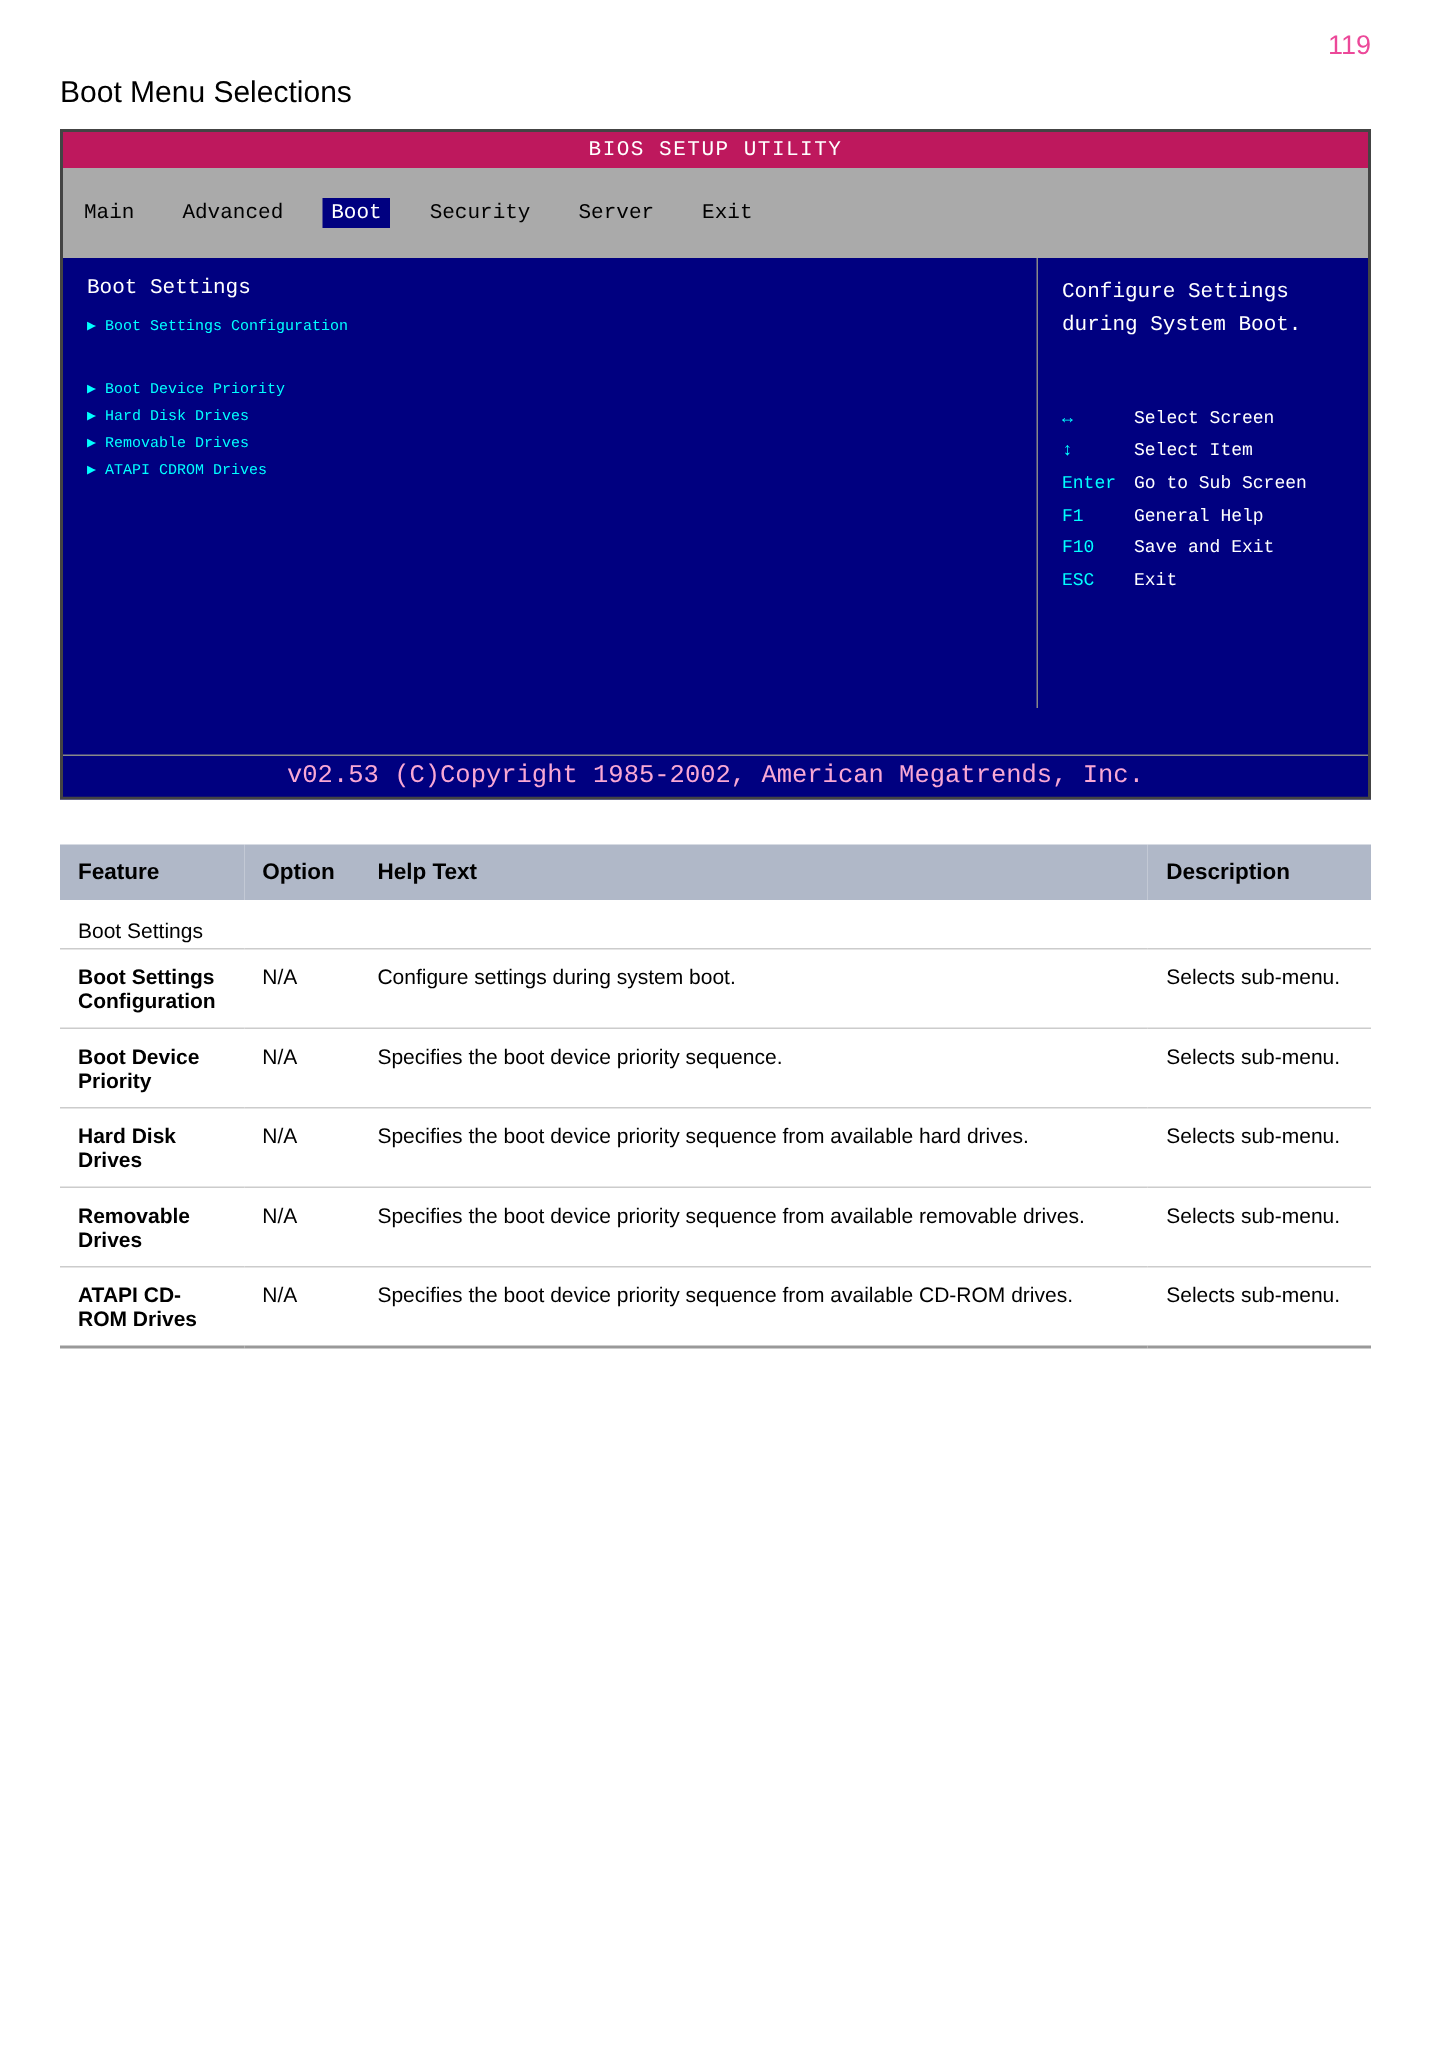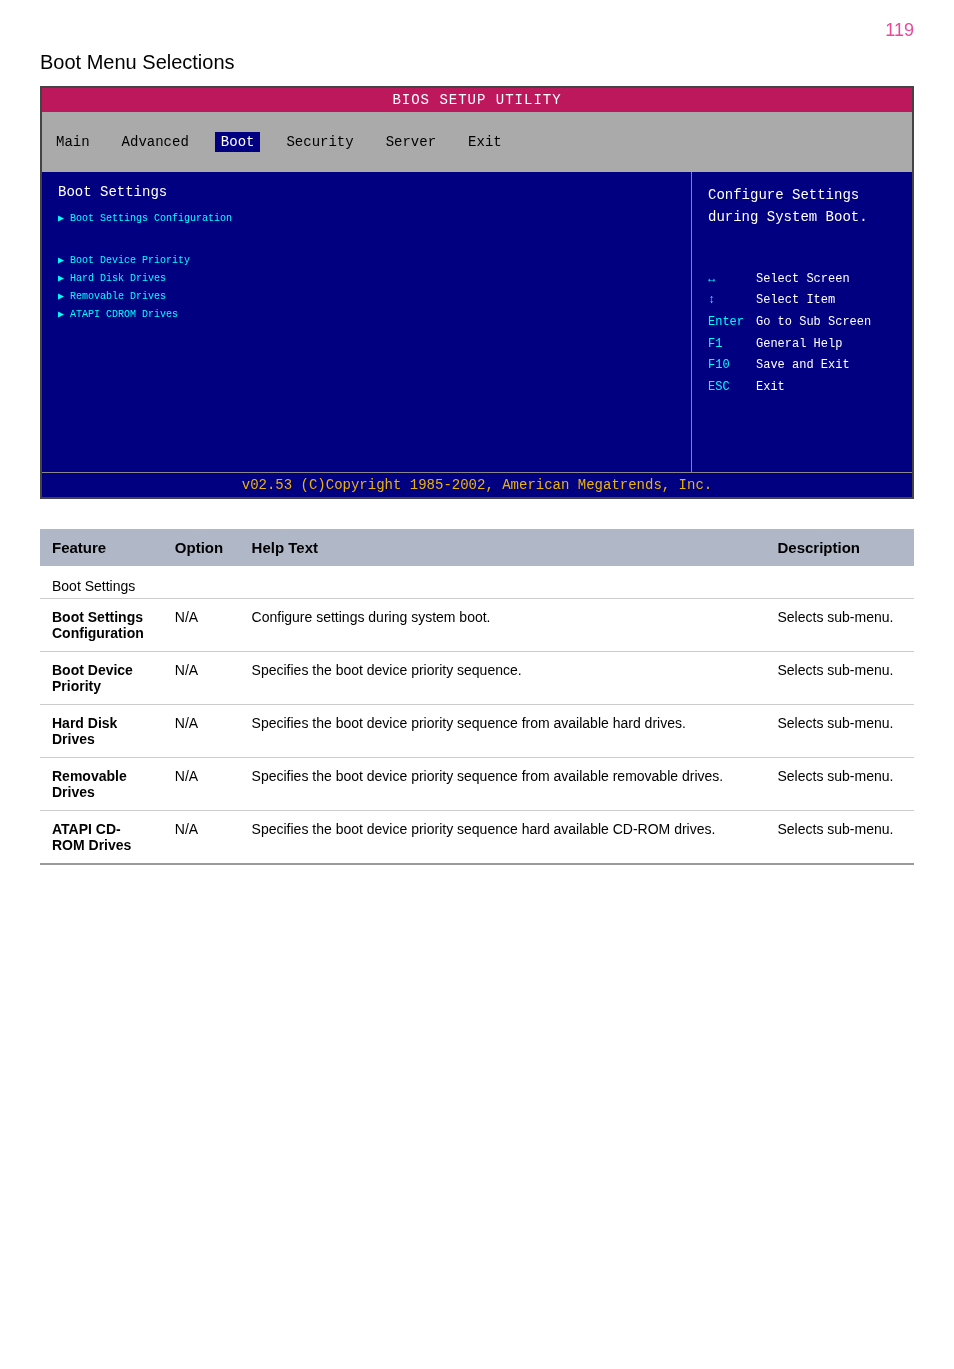--- a/index.html
+++ b/index.html
@@ -125,23 +125,24 @@
     }
 
     .bios-key-desc {
       color: #fff;
     }
 
     .bios-footer {
       background: #000080;
       text-align: center;
       padding: 4px 0;
-      font-size: 14px;
-      color: #eab308;
+      font-size: 17px;
+      color: #f9a8d4;
       border-top: 1px solid #888;
+      margin-top: 31px;
     }
 
     
     .feature-table {
       width: 100%;
       border-collapse: collapse;
       font-size: 14px;
     }
 
     .feature-table thead tr {
@@ -278,17 +279,17 @@
     </tr>
     <tr>
       <td class="first-col">Removable<br>Drives</td>
       <td>N/A</td>
       <td>Specifies the boot device priority sequence from available removable drives.</td>
       <td>Selects sub-menu.</td>
     </tr>
     <tr>
       <td class="first-col">ATAPI CD-<br>ROM Drives</td>
       <td>N/A</td>
-      <td>Specifies the boot device priority sequence hard available CD-ROM drives.</td>
+      <td>Specifies the boot device priority sequence from available CD-ROM drives.</td>
       <td>Selects sub-menu.</td>
     </tr>
   </tbody>
 </table>
 
 </body></html>

